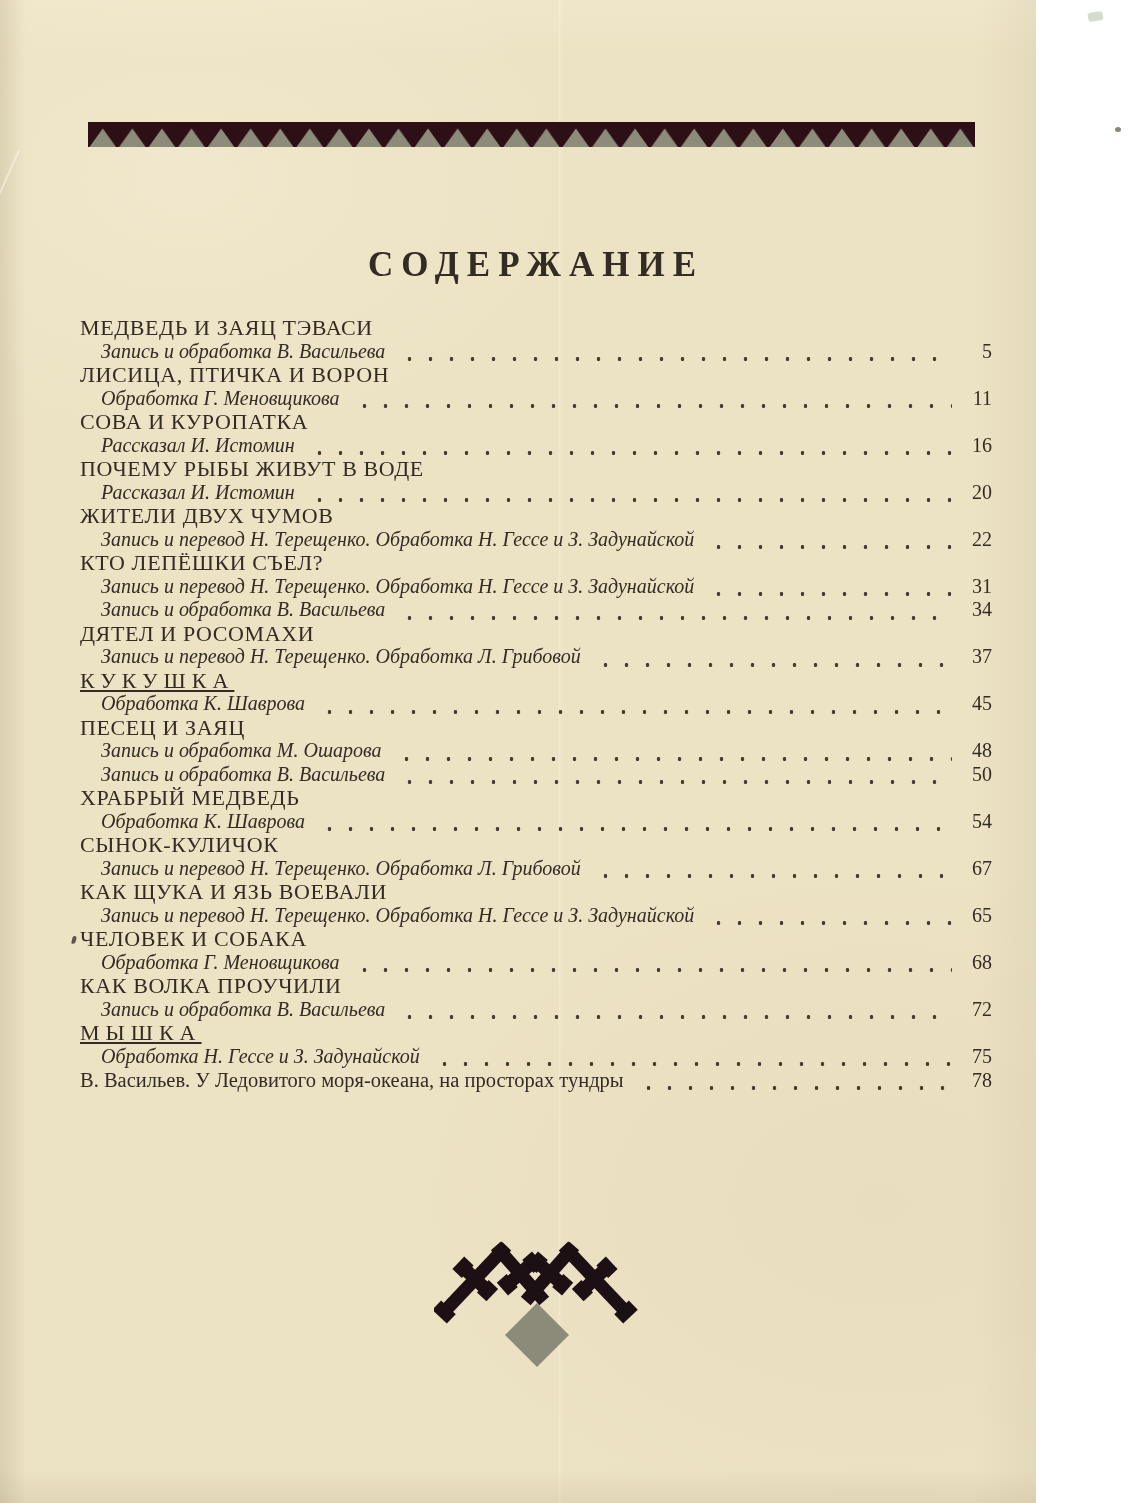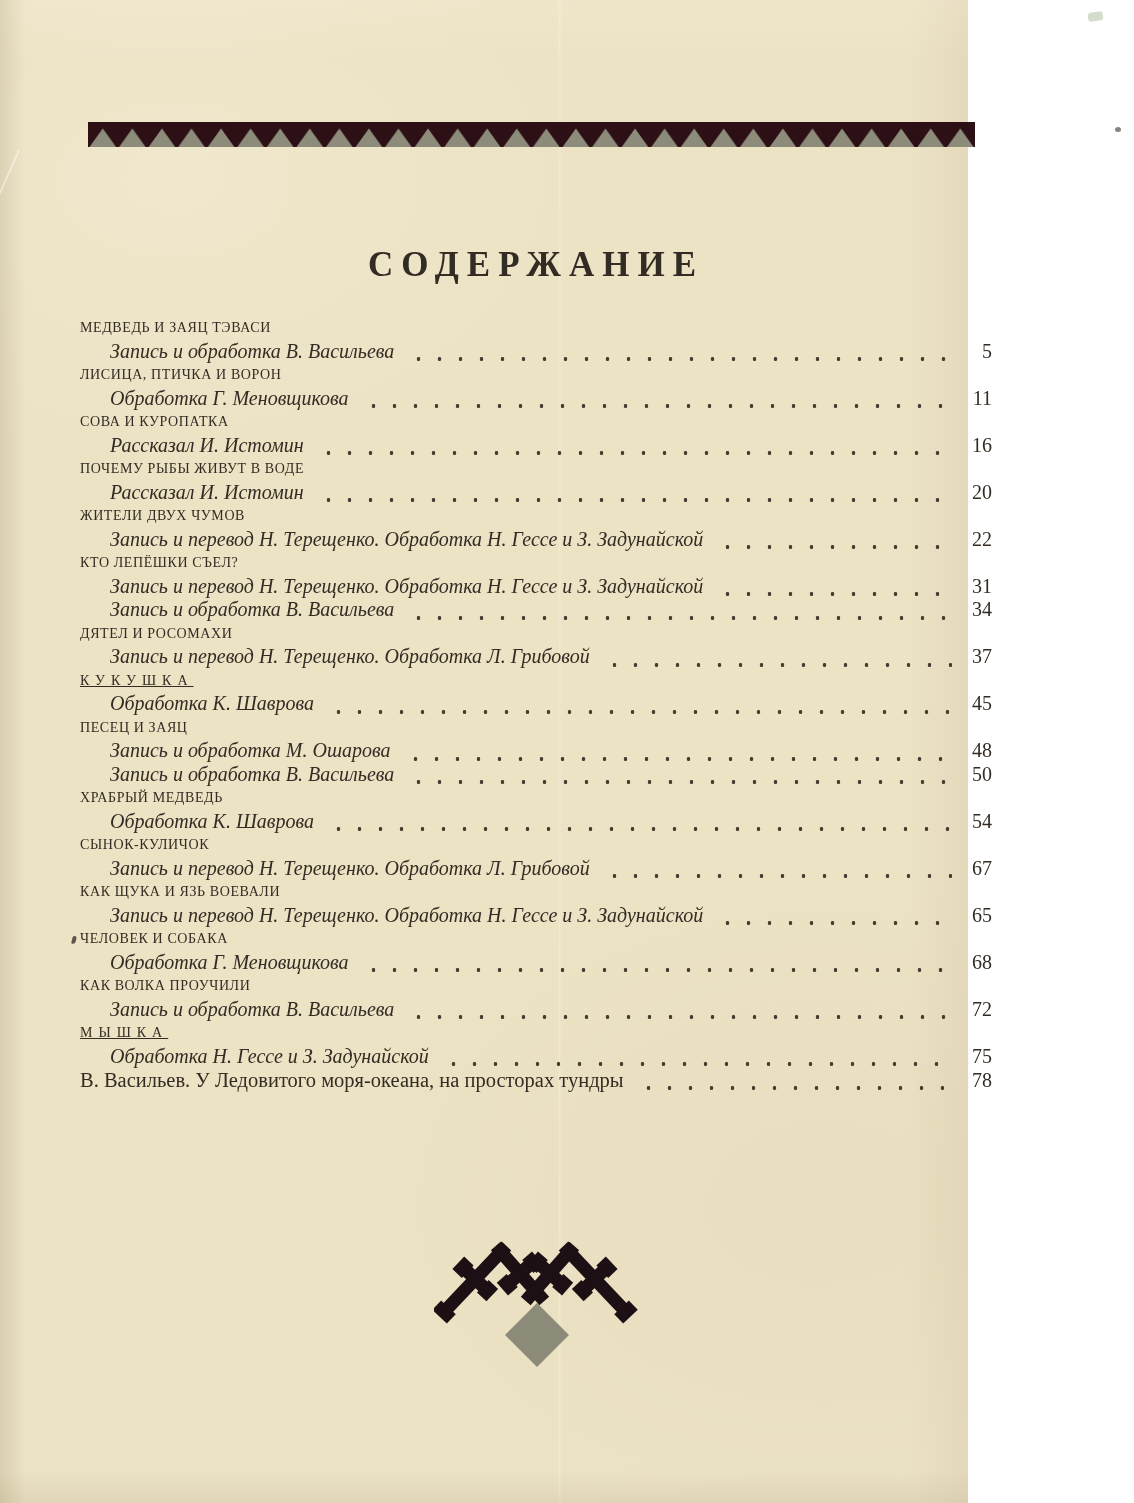--- a/index.html
+++ b/index.html
@@ -3,24 +3,23 @@
 <meta charset="utf-8">
 <style>
   html, body {
     margin: 0; padding: 0;
     width: 1134px; height: 1503px;
     overflow: hidden;
     font-family: "Liberation Serif", "DejaVu Serif", serif;
   }
   .page {
     position: relative;
-    width: 936px; height: 1503px;
+    width: 1036px; height: 1503px;
     background: var(--paper, #ece2c4);
     color: var(--ink, #332c24);
-    padding-left: 32px;
   }
   
   .page::before {
     content: "";
     position: absolute; inset: 0;
     pointer-events: none;
     background:
       linear-gradient(90deg, rgba(125,105,70,0.16), rgba(125,105,70,0.0) 26px),
       linear-gradient(270deg, rgba(170,140,120,0.10), rgba(170,140,120,0.0) 60px),
       linear-gradient(0deg, rgba(120,100,70,0.10), rgba(120,100,70,0.0) 34px),
@@ -40,28 +39,28 @@
     font-size: 35px; line-height: 42px;
     font-weight: 700;
     letter-spacing: 8px;
     color: var(--ink, #332c24);
     white-space: nowrap;
   }
   .toc {
     position: absolute; left: 80px; top: 316px; width: 912px;
   }
   .entry-title {
-    font-size: 14px; line-height: 23.5px;
+    font-size: 22px; line-height: 23.5px;
     letter-spacing: 0.6px;
     white-space: nowrap;
   }
   .entry-title.spaced { letter-spacing: 6px; text-decoration: underline; }
   .entry-sub {
     display: flex; align-items: flex-end;
-    margin-left: 30px;
+    margin-left: 21px;
     font-size: 20px; line-height: 23.5px;
     font-style: italic;
     white-space: nowrap;
   }
   .entry-inline {
     display: flex; align-items: flex-start;
     font-size: 20.5px; line-height: 24px;
     font-style: normal;
     white-space: nowrap;
   }

